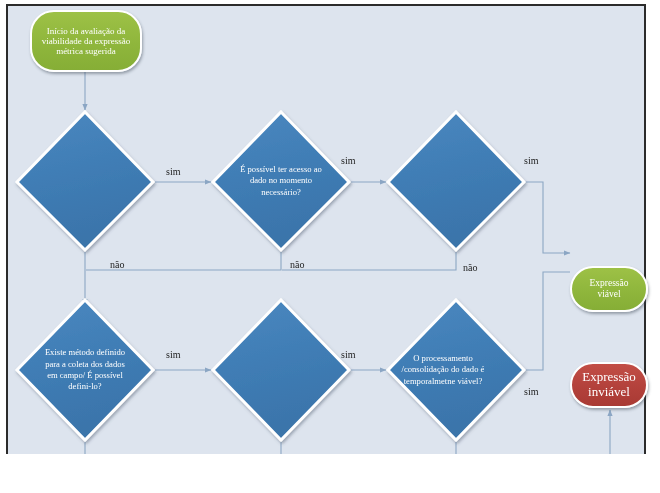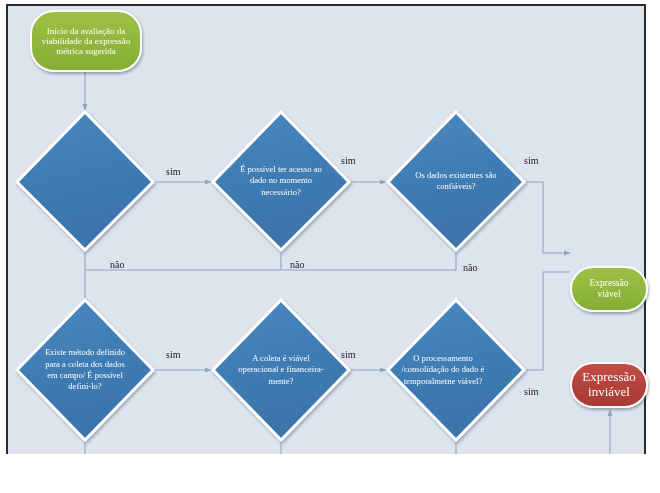--- a/index.html
+++ b/index.html
@@ -160,31 +160,25 @@
 
   <div class="node terminator term-bad" style="left:570px; top:362px; width:78px; height:46px;">
     <span>Expressão inviável</span>
   </div>
 
 
   <div class="diamond-wrap" style="left:213px; top:112px; width:136px; height:138px;">
     <div class="diamond-label">É possível ter acesso ao dado no momento necessário?</div>
   </div>
 
-  <div class="diamond-wrap" style="left:388px; top:112px; width:136px; height:138px;">
-    <div class="diamond-label">Os dados existentes são confiáveis?</div>
-  </div>
 
   <div class="diamond-wrap" style="left:17px; top:300px; width:136px; height:140px;">
     <div class="diamond-label">Existe método definido para a coleta dos dados em campo/ É possível defini-lo?</div>
   </div>
 
-  <div class="diamond-wrap" style="left:213px; top:300px; width:136px; height:140px;">
-    <div class="diamond-label">A coleta é viável operacional e financeira-mente?</div>
-  </div>
 
   <div class="diamond-wrap" style="left:375px; top:300px; width:136px; height:140px;">
     <div class="diamond-label">O processamento /consolidação do dado é temporalmetne viável?</div>
   </div>
 
   <div class="edge-label" style="left:166px; top:166px;">sim</div>
   <div class="edge-label" style="left:341px; top:155px;">sim</div>
   <div class="edge-label" style="left:524px; top:155px;">sim</div>
 
   <div class="edge-label" style="left:110px; top:259px;">não</div>

